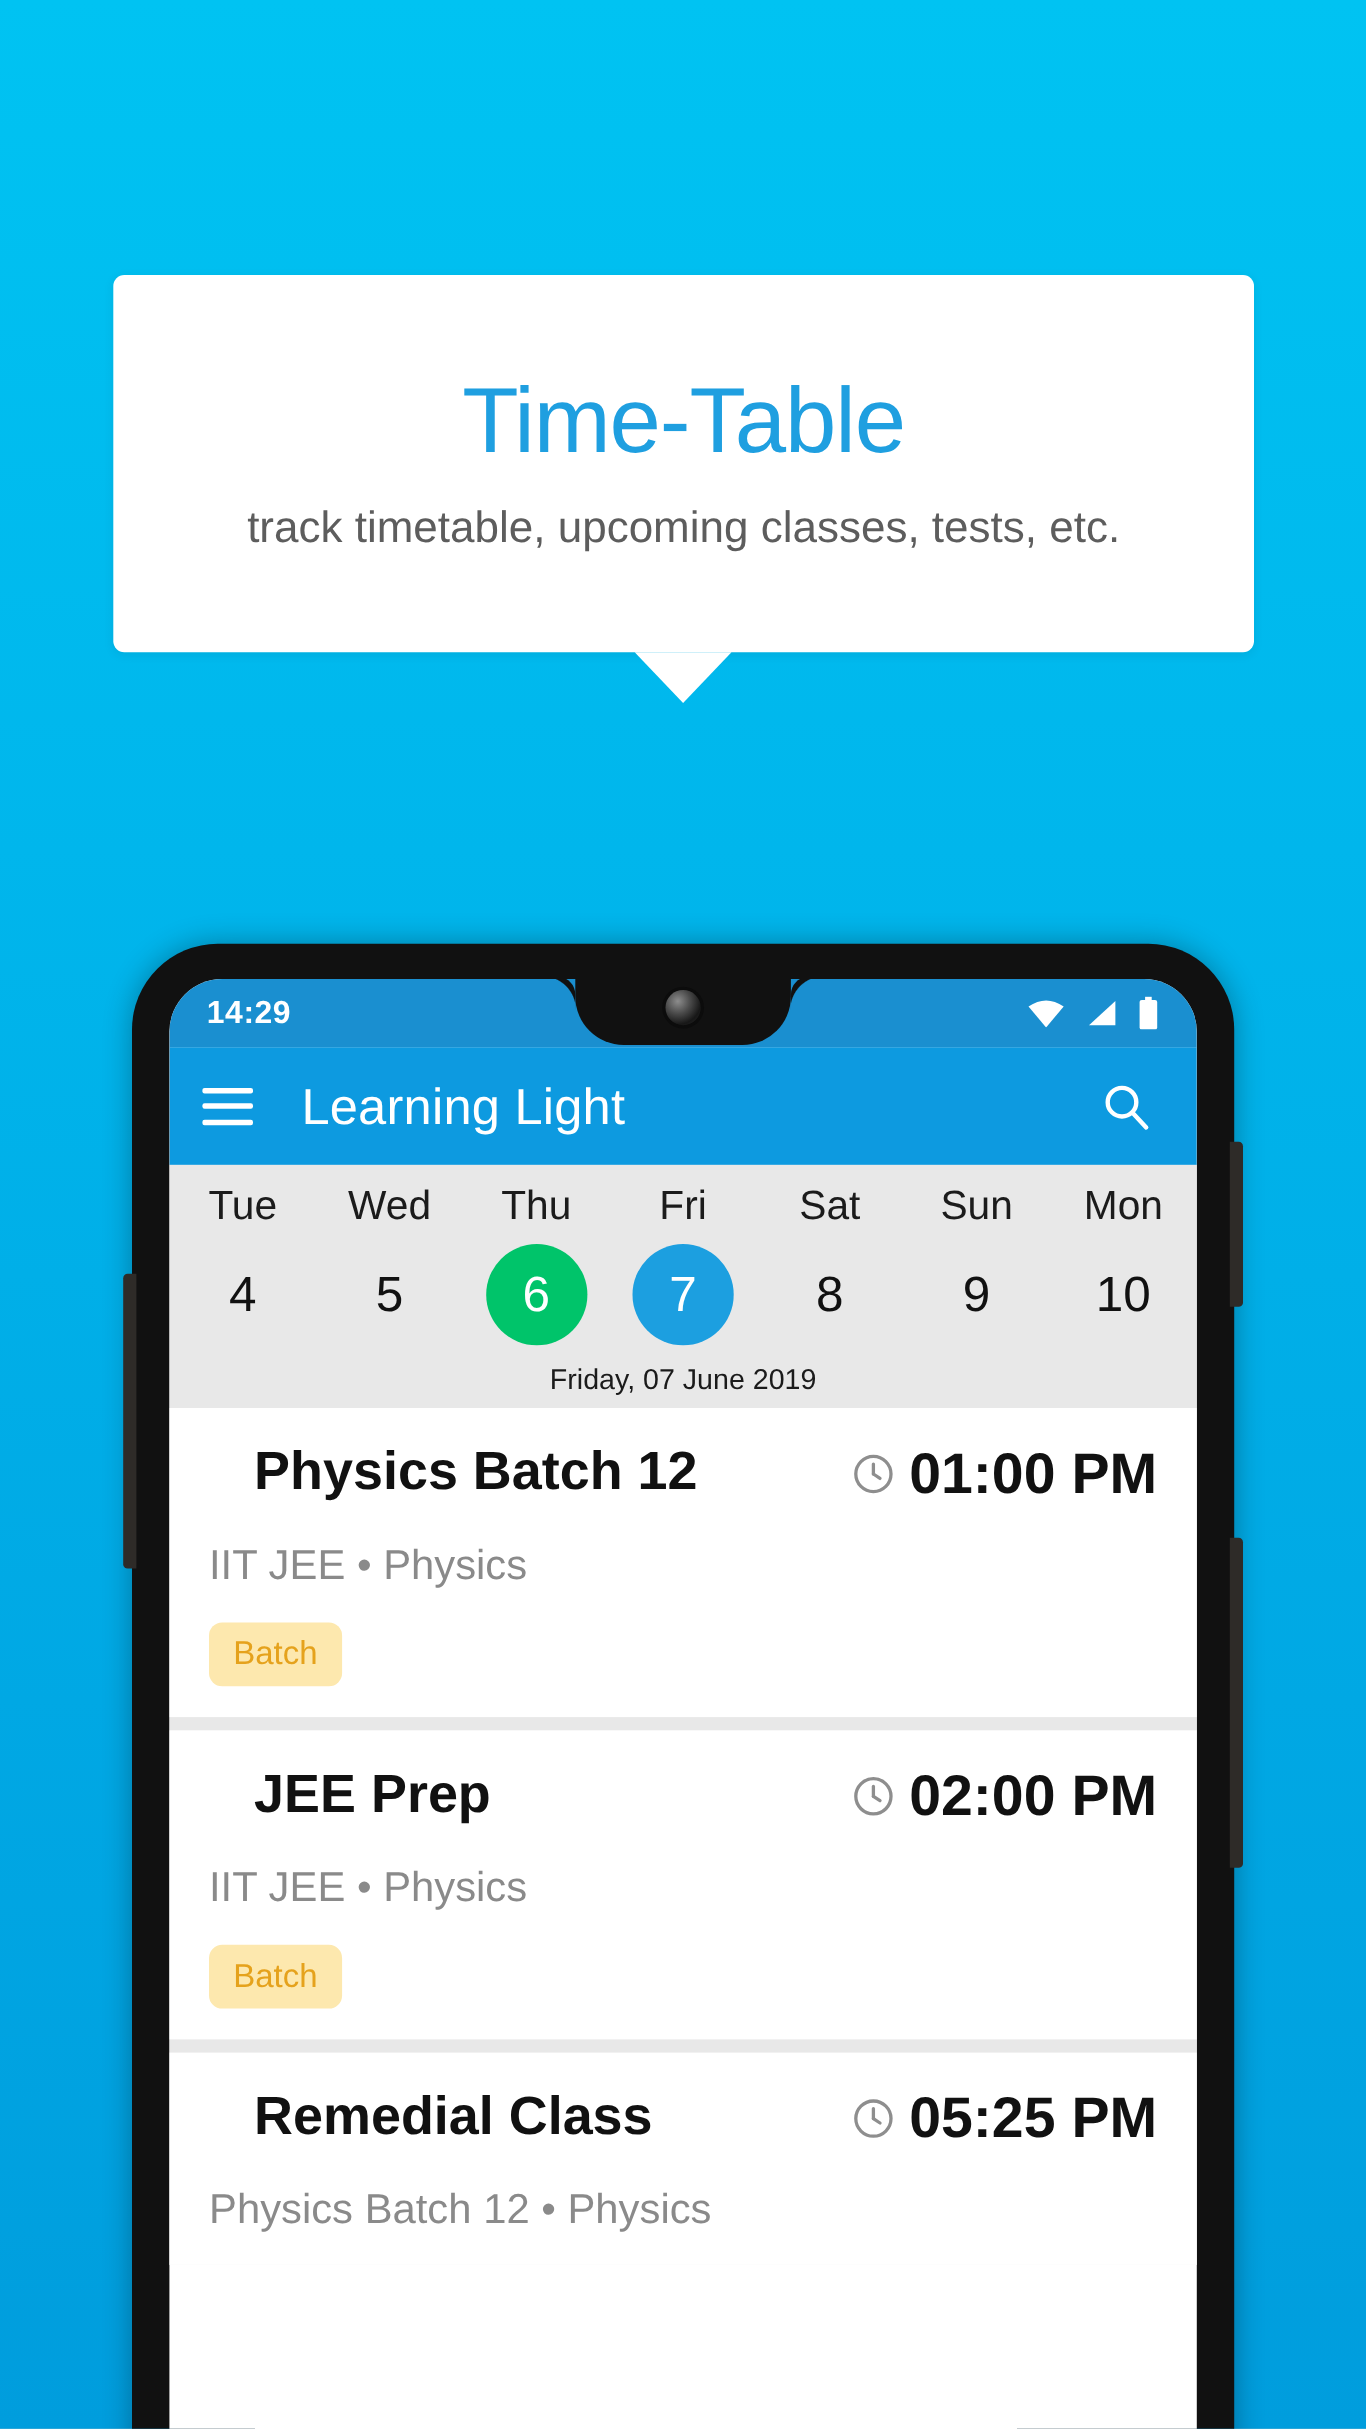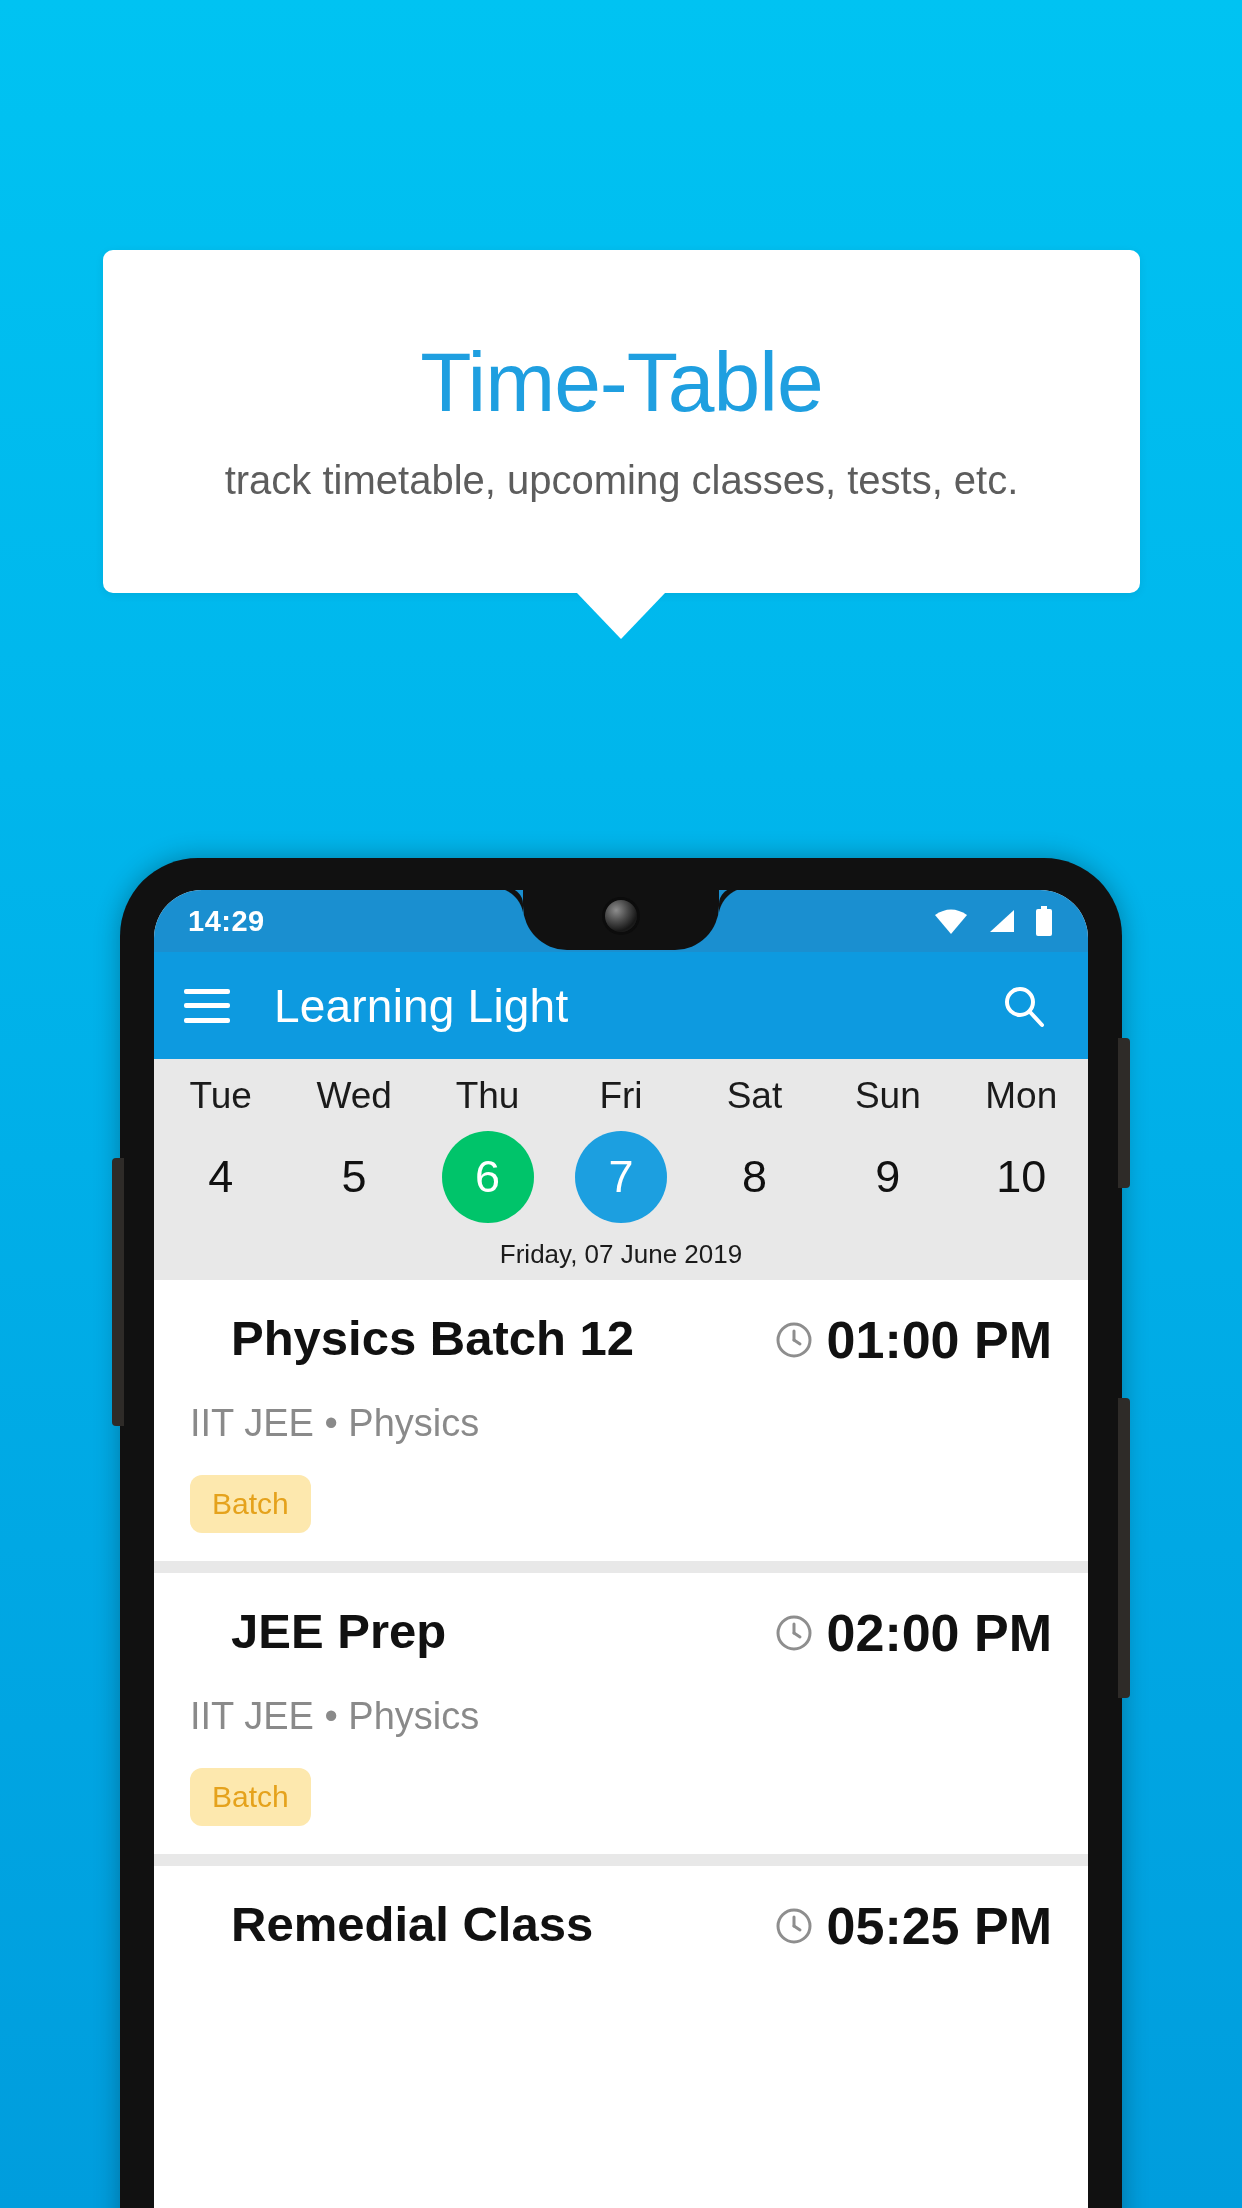--- a/index.html
+++ b/index.html
@@ -234,17 +234,18 @@
             <div class="card-title">Remedial Class</div>
             <div class="card-time">
               <svg width="38" height="38" viewBox="0 0 38 38">
                 <circle cx="19" cy="19" r="16" fill="none" stroke="#8e8e8e" stroke-width="3"></circle>
                 <line x1="19" y1="10" x2="19" y2="19" stroke="#8e8e8e" stroke-width="3" stroke-linecap="round"></line>
                 <line x1="19" y1="19" x2="25" y2="23" stroke="#8e8e8e" stroke-width="3" stroke-linecap="round"></line>
               </svg>
               <span>05:25 PM</span>
             </div>
           </div>
+          <div class="card-sub">Physics Batch 12 • Physics</div>
         </div>
       </div>
 
   </div>
 </div>
 
 </body></html>

